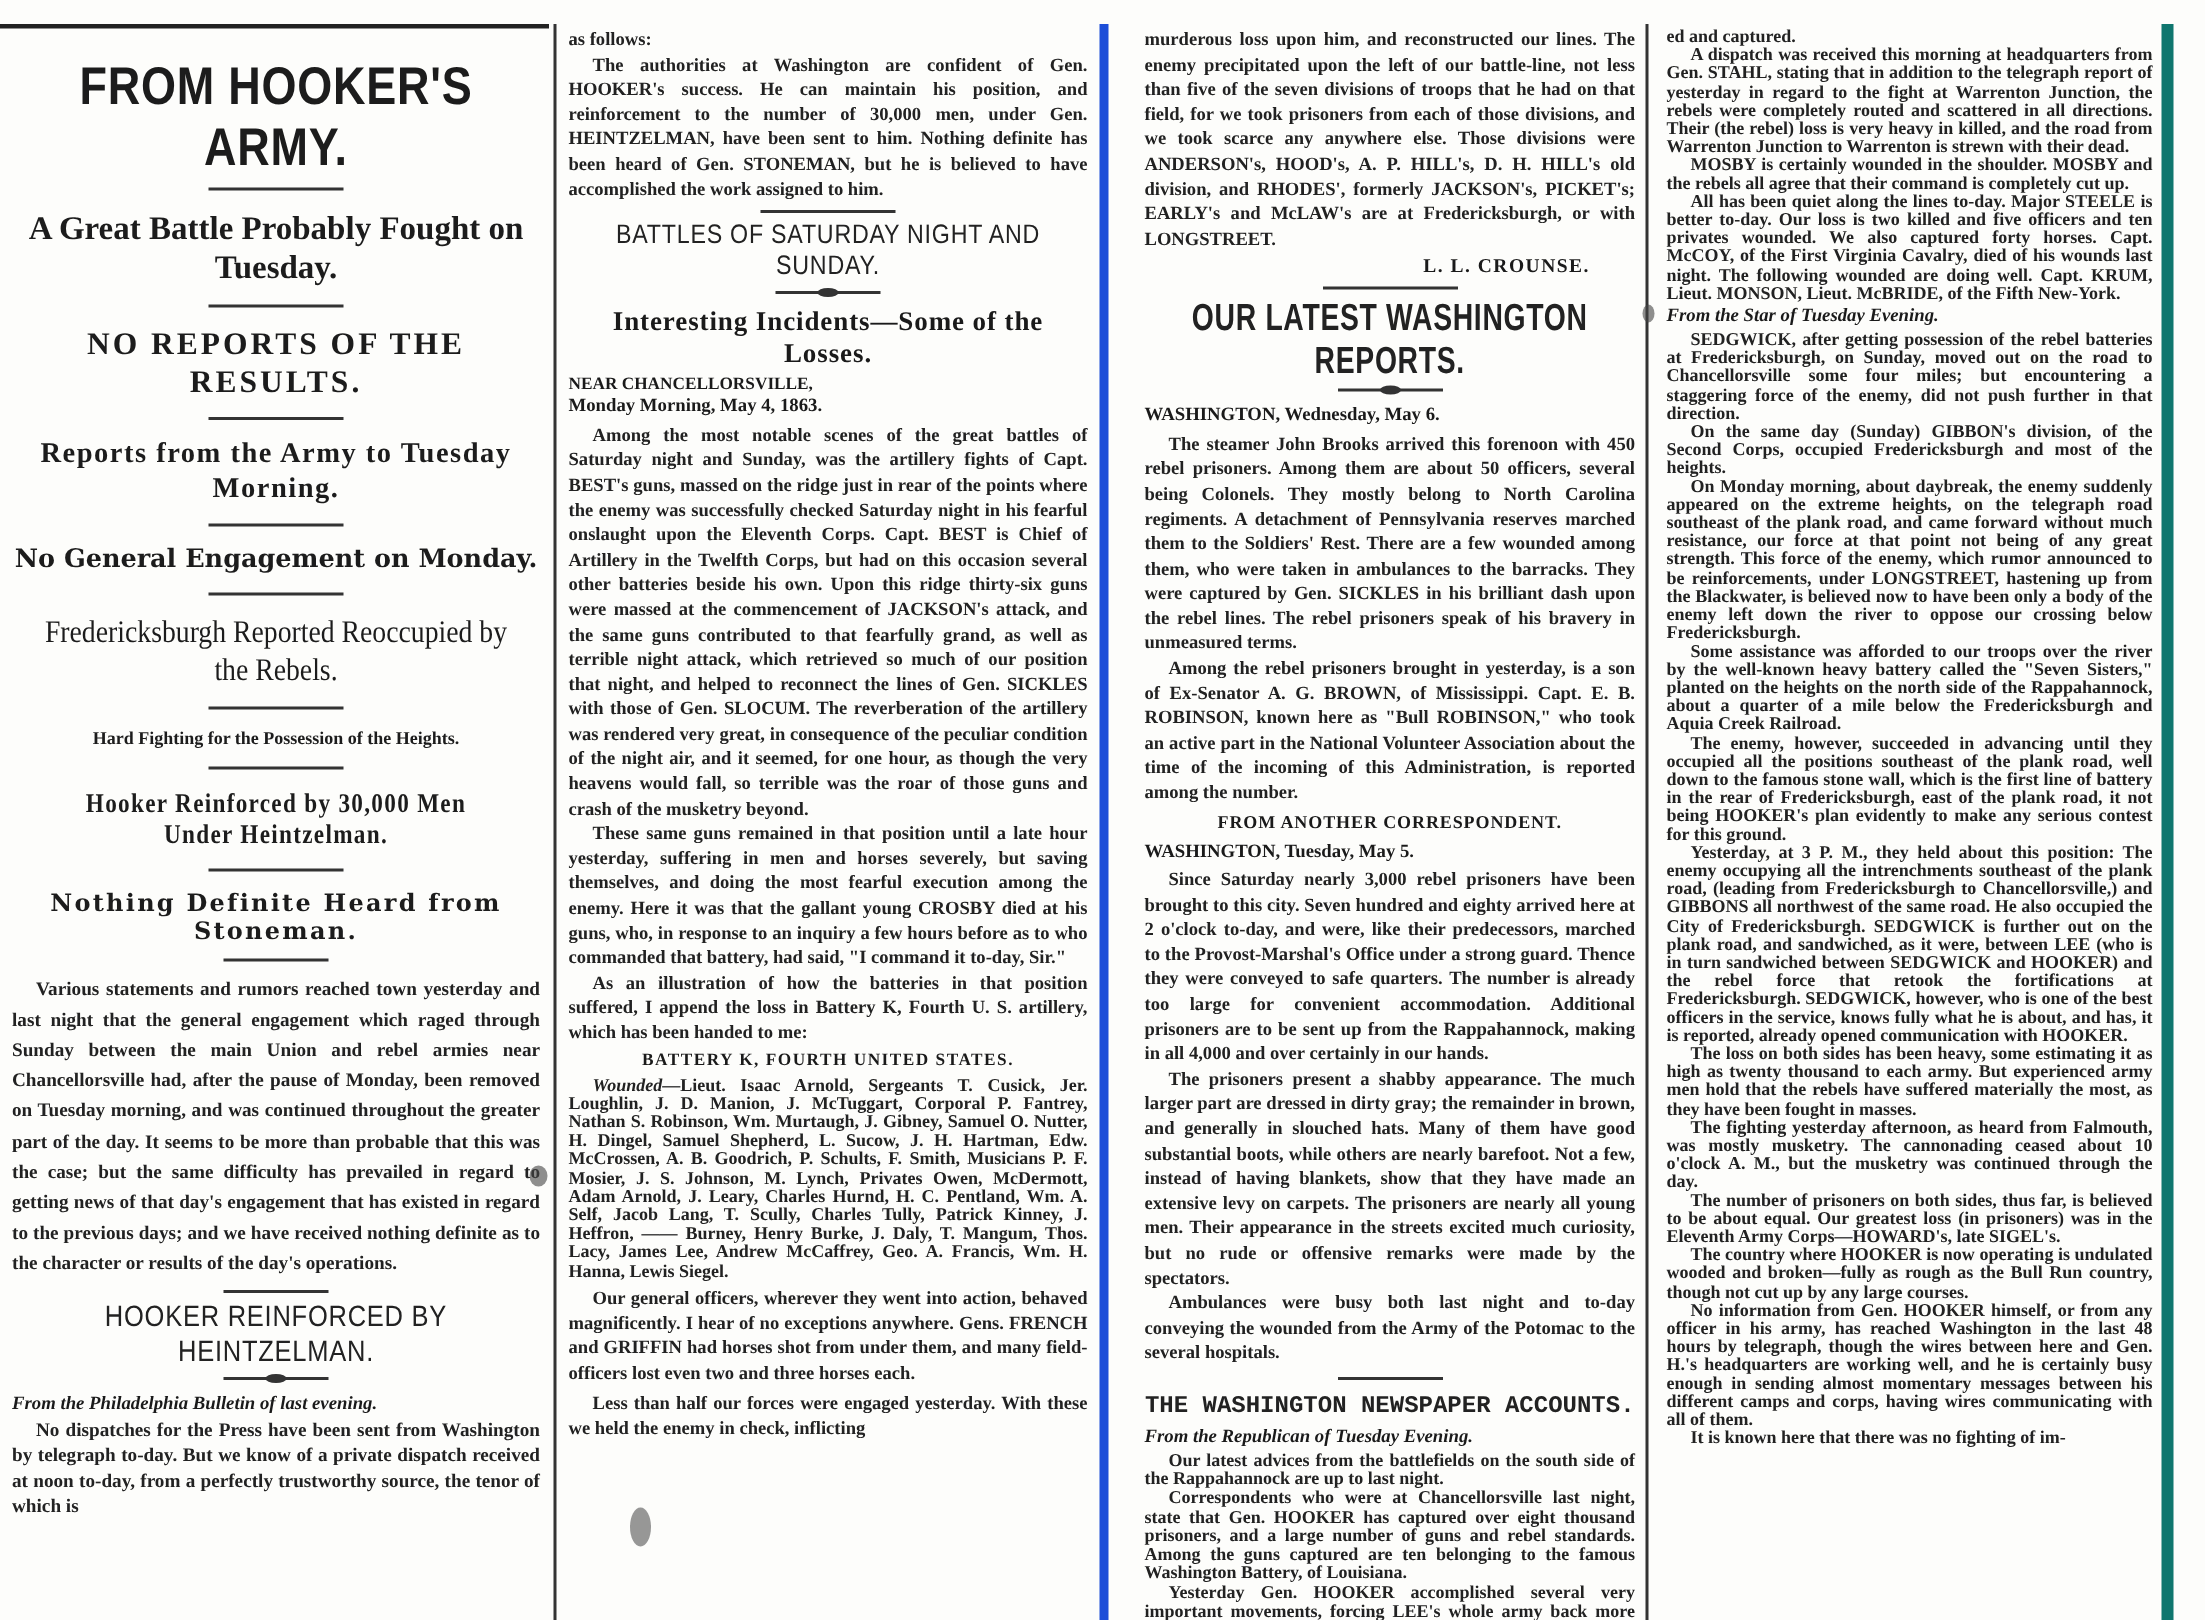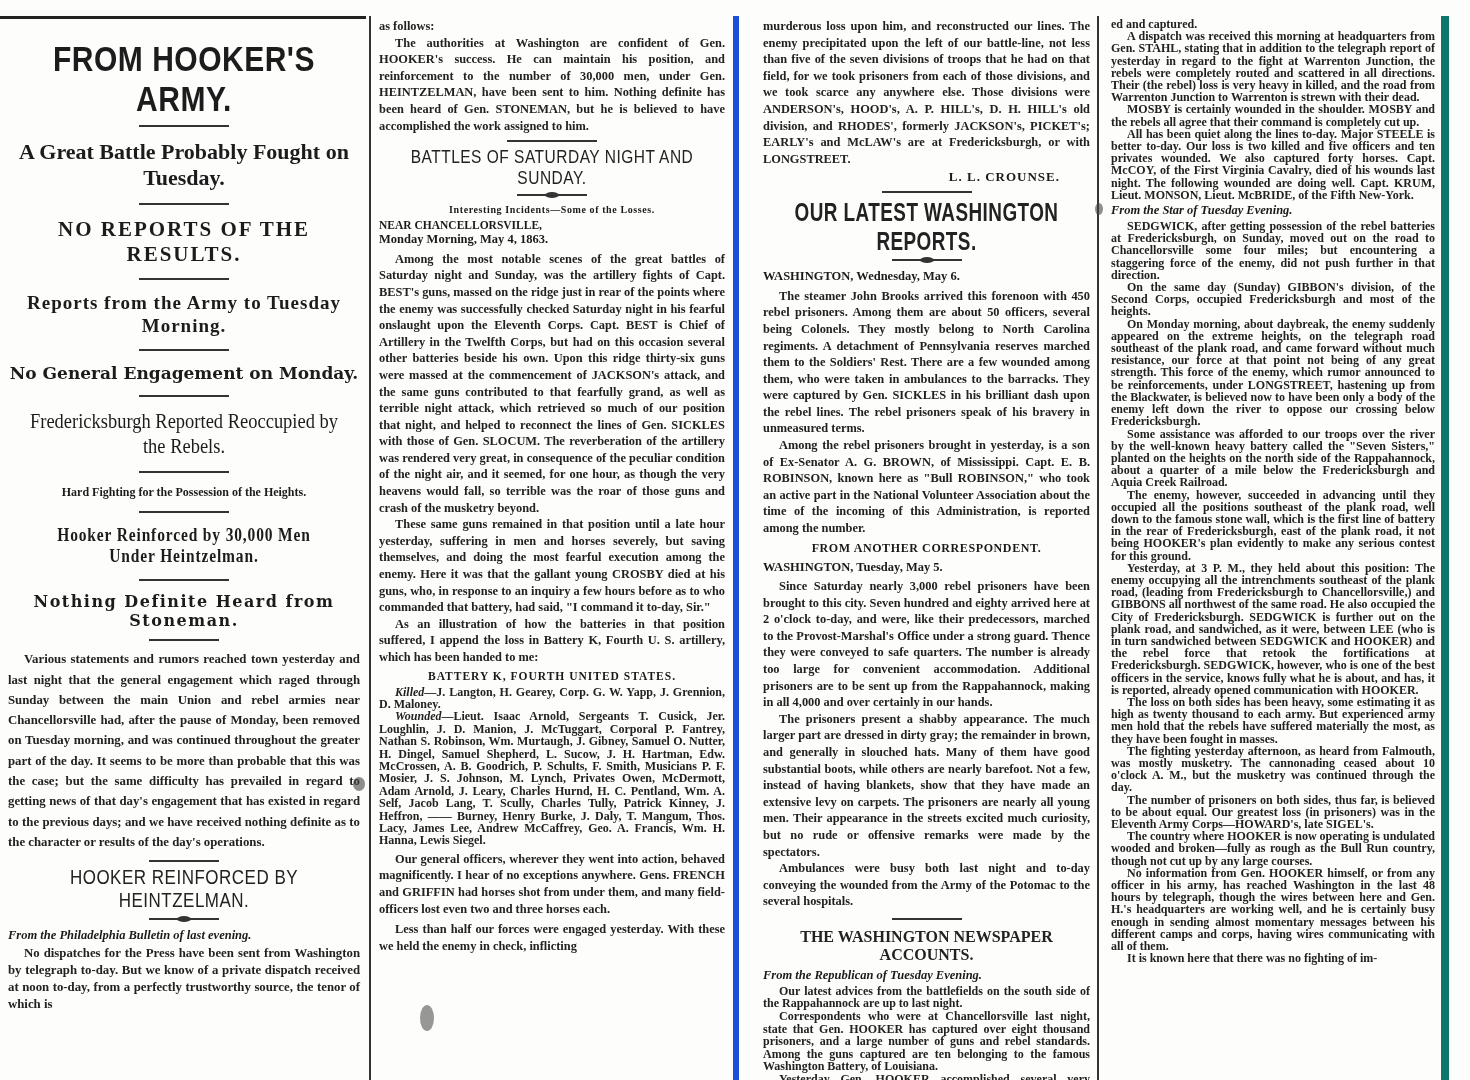--- a/index.html
+++ b/index.html
@@ -16,22 +16,22 @@
   .deck.md { font-size: 19px; }
   .deck.caps { font-size: 21px; letter-spacing: 2px; }
   .deck.cond { font-family: "Liberation Sans", sans-serif; font-weight: 700; font-size: 18px; transform: scaleX(0.86); }
   .deck.wide { font-size: 18px; letter-spacing: 1.5px; }
   .rule { width: 90px; height: 2px; background: #333; margin: 12px auto; }
   .rule.sm { width: 70px; margin: 8px auto; }
   .rule.orn { width: 70px; height: 2px; position: relative; margin: 8px auto; }
   .rule.orn::after { content: ""; position: absolute; left: 28px; top: -2px; width: 14px; height: 6px; background: #333; border-radius: 50%; }
   .sechead { font-family: "Liberation Sans", sans-serif; text-align: center; font-size: 17px; letter-spacing: 0.5px; transform: scaleY(1.15); margin: 8px 0 4px; color: #222; }
   .sechead.big { font-weight: 700; font-size: 21px; transform: scaleX(0.9) scaleY(1.2); margin: 10px 0 6px; }
-  .sechead.serif { font-family: Liberation Serif, serif; font-weight: 700; font-size: 16px; letter-spacing: 0; transform: none; }
-  .subhead { font-family: "Liberation Serif", serif; font-weight: 700; text-align: center; font-size: 10px; letter-spacing: 0.6px; margin: 4px 0; }
+  .sechead.serif { font-family: Liberation Mono, monospace; font-weight: 700; font-size: 16px; letter-spacing: 0; transform: none; }
+  .subhead { font-family: "Liberation Serif", serif; font-weight: 700; text-align: center; font-size: 18px; letter-spacing: 0.6px; margin: 4px 0; }
   .source { font-family: "Liberation Serif", serif; font-style: italic; font-weight: 700; text-align: left; font-size: 12.5px; margin: 4px 0 2px; }
   .dateline { font-family: "Liberation Serif", serif; font-size: 12.5px; font-weight: 700; text-align: left; padding-right: 40px; margin: 4px 0; line-height: 1.15; }
   .sig { font-family: "Liberation Serif", serif; font-weight: 700; font-size: 13px; text-align: right; padding-right: 30px; letter-spacing: 1px; margin: 2px 0 6px; }
   p { margin: 0; text-align: justify; font-family: "Liberation Serif", serif; font-weight: 700; font-size: 12.4px; line-height: 16.1px; text-indent: 16px; color: #222; }
   p.noind { text-indent: 0; }
   .col2 p, .col3 p.loose { line-height: 16.6px; }
   .col4 p { font-size: 12px; line-height: 12.2px; }
   .col3 p.tight { font-size: 12px; line-height: 12.6px; }
   .col2 p.list { font-size: 12px; line-height: 12.4px; }
   .roster-title { font-family: "Liberation Serif", serif; font-size: 11.5px; text-align: center; letter-spacing: 1px; font-weight: 700; margin: 4px 0; }
@@ -78,21 +78,20 @@
     <div class="rule orn"></div>
     <div class="subhead">Interesting Incidents—Some of the Losses.</div>
     <div class="dateline">
       <div style="font-variant:small-caps;font-size:11.5px">NEAR CHANCELLORSVILLE,</div>
       <div>Monday Morning, May 4, 1863.</div>
     </div>
     <p>Among the most notable scenes of the great battles of Saturday night and Sunday, was the artillery fights of Capt. BEST's guns, massed on the ridge just in rear of the points where the enemy was successfully checked Saturday night in his fearful onslaught upon the Eleventh Corps. Capt. BEST is Chief of Artillery in the Twelfth Corps, but had on this occasion several other batteries beside his own. Upon this ridge thirty-six guns were massed at the commencement of JACKSON's attack, and the same guns contributed to that fearfully grand, as well as terrible night attack, which retrieved so much of our position that night, and helped to reconnect the lines of Gen. SICKLES with those of Gen. SLOCUM. The reverberation of the artillery was rendered very great, in consequence of the peculiar condition of the night air, and it seemed, for one hour, as though the very heavens would fall, so terrible was the roar of those guns and crash of the musketry beyond.</p>
     <p>These same guns remained in that position until a late hour yesterday, suffering in men and horses severely, but saving themselves, and doing the most fearful execution among the enemy. Here it was that the gallant young CROSBY died at his guns, who, in response to an inquiry a few hours before as to who commanded that battery, had said, "I command it to-day, Sir."</p>
     <p>As an illustration of how the batteries in that position suffered, I append the loss in Battery K, Fourth U. S. artillery, which has been handed to me:</p>
     <div class="roster-title">BATTERY K, FOURTH UNITED STATES.</div>
-    <p class="list"><em>Killed</em><span>—J. Langton, H. Gearey, Corp. G. W. Yapp, J. Grennion, D. Maloney.</span></p>
     <p class="list"><em>Wounded</em><span>—Lieut. Isaac Arnold, Sergeants T. Cusick, Jer. Loughlin, J. D. Manion, J. McTuggart, Corporal P. Fantrey, Nathan S. Robinson, Wm. Murtaugh, J. Gibney, Samuel O. Nutter, H. Dingel, Samuel Shepherd, L. Sucow, J. H. Hartman, Edw. McCrossen, A. B. Goodrich, P. Schults, F. Smith, Musicians P. F. Mosier, J. S. Johnson, M. Lynch, Privates Owen, McDermott, Adam Arnold, J. Leary, Charles Hurnd, H. C. Pentland, Wm. A. Self, Jacob Lang, T. Scully, Charles Tully, Patrick Kinney, J. Heffron, —— Burney, Henry Burke, J. Daly, T. Mangum, Thos. Lacy, James Lee, Andrew McCaffrey, Geo. A. Francis, Wm. H. Hanna, Lewis Siegel.</span></p>
     <p style="margin-top:4px">Our general officers, wherever they went into action, behaved magnificently. I hear of no exceptions anywhere. Gens. FRENCH and GRIFFIN had horses shot from under them, and many field-officers lost even two and three horses each.</p>
     <p style="margin-top:4px">Less than half our forces were engaged yesterday. With these we held the enemy in check, inflicting</p>
   </div>
 
   <div class="col col3">
     <p class="noind loose">murderous loss upon him, and reconstructed our lines. The enemy precipitated upon the left of our battle-line, not less than five of the seven divisions of troops that he had on that field, for we took prisoners from each of those divisions, and we took scarce any anywhere else. Those divisions were ANDERSON's, HOOD's, A. P. HILL's, D. H. HILL's old division, and RHODES', formerly JACKSON's, PICKET's; EARLY's and McLAW's are at Fredericksburgh, or with LONGSTREET.</p>
     <div class="sig">L. L. CROUNSE.</div>
     <div class="rule" style="margin:6px auto"></div>
     <div class="sechead big">OUR LATEST WASHINGTON REPORTS.</div>

